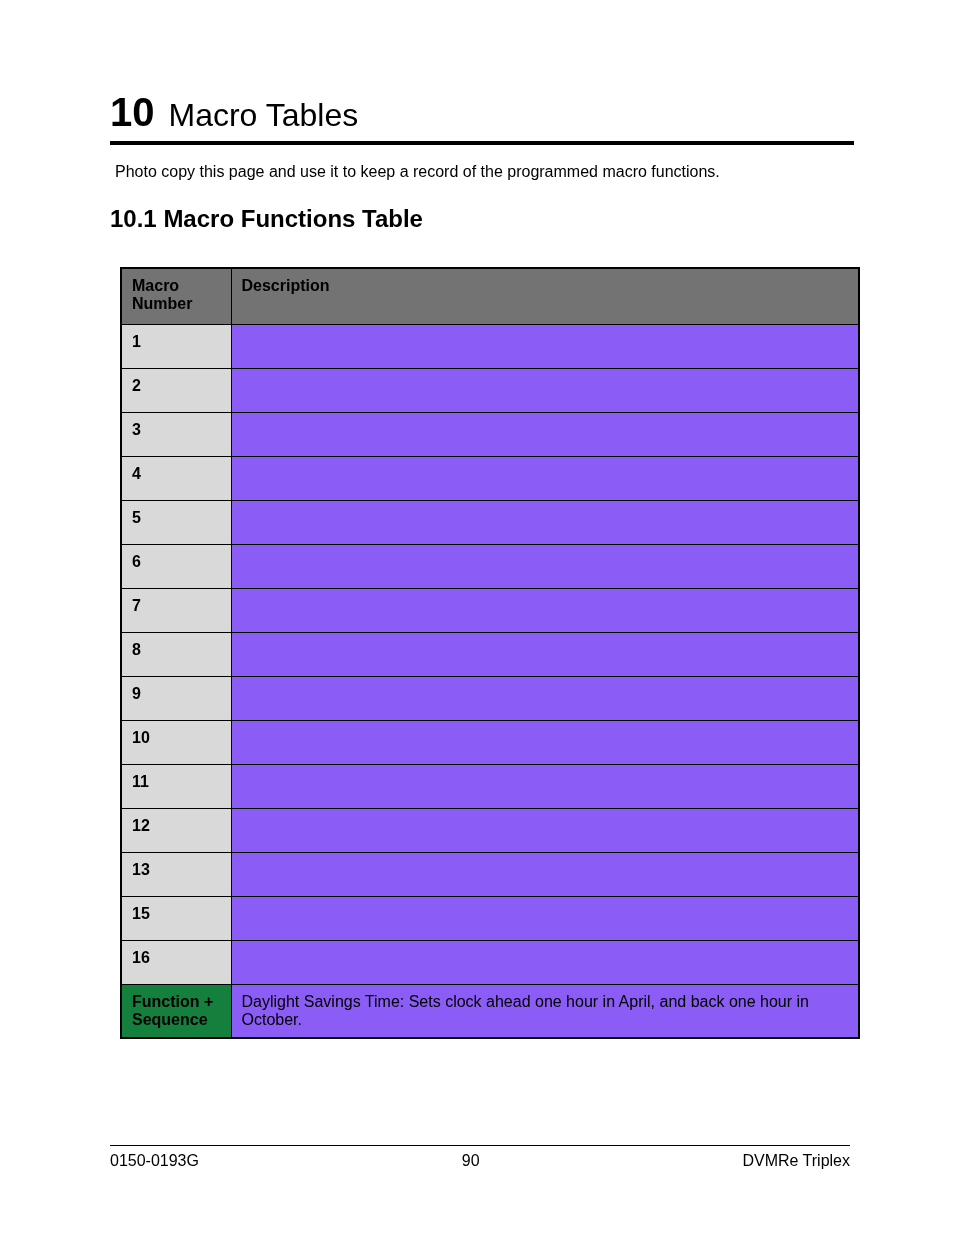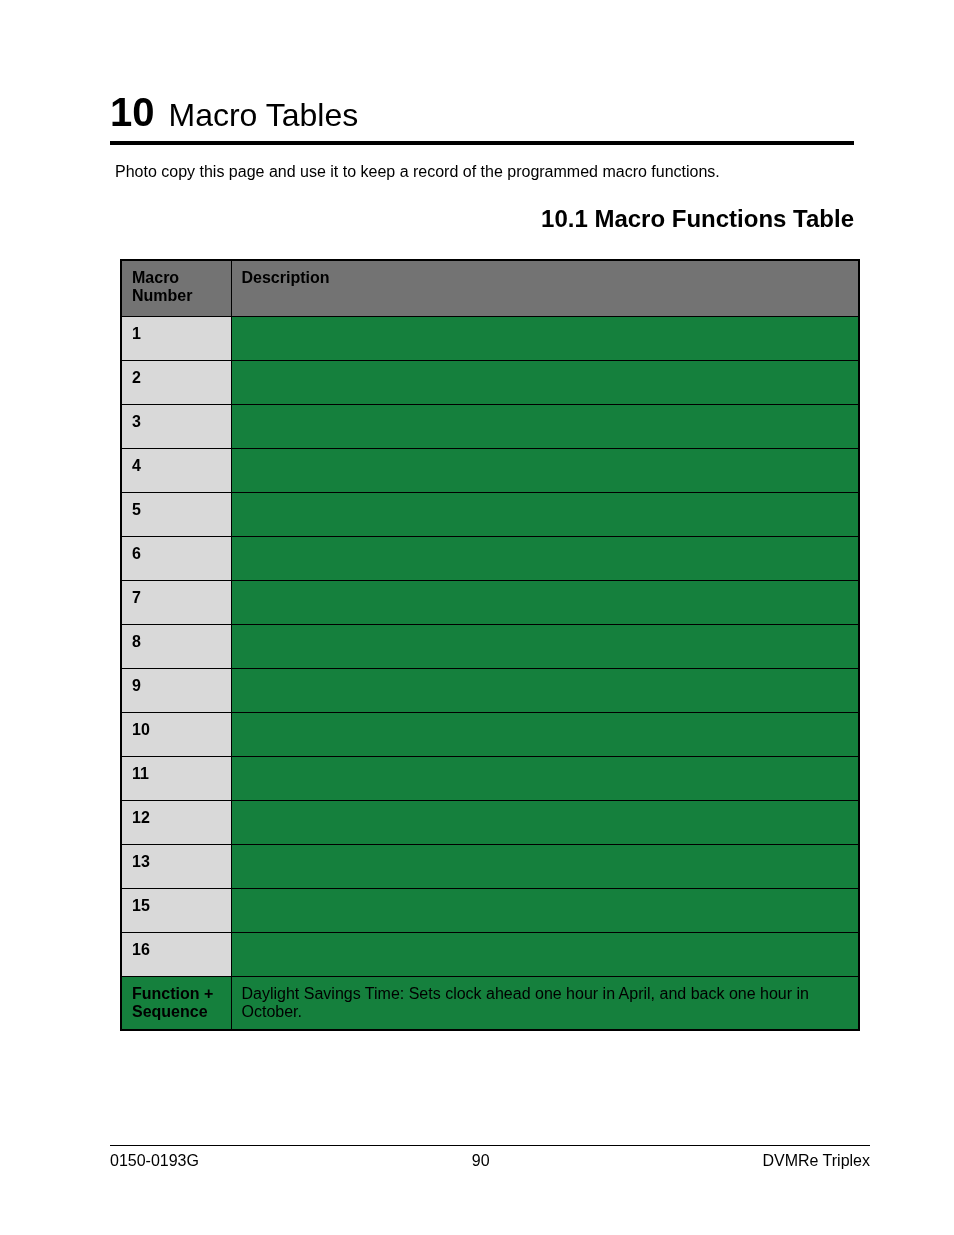--- a/index.html
+++ b/index.html
@@ -3,28 +3,28 @@
 <meta charset="utf-8">
 <style>
   * { box-sizing: border-box; margin: 0; padding: 0; }
   html, body { width: 954px; height: 1235px; background: #fff; font-family: Arial, Helvetica, sans-serif; color: #000; }
   .page { position: relative; width: 954px; height: 1235px; padding: 90px 100px 4px 110px; }
   .chapter-title { display: flex; align-items: baseline; gap: 14px; margin-bottom: 6px; }
   .chapter-number { font-size: 40px; font-weight: 700; }
   .chapter-text { font-size: 32px; font-weight: 400; }
   .rule-thick { border: 0; border-top: 4px solid #000; margin: 4px 0 18px 0; }
   .intro { font-size: 16px; margin: 0 0 24px 5px; }
-  .section-title { font-size: 24px; font-weight: 700; margin-bottom: 26px; text-align: right; }
+  .section-title { font-size: 24px; font-weight: 700; margin-bottom: 34px; }
   table.macro { border-collapse: collapse; width: 740px; margin-left: 10px; border: 2.5px solid #000; }
   table.macro th, table.macro td { border: 1px solid #000; padding: 8px 10px; vertical-align: top; font-size: 16px; }
   table.macro th { background: #737373; text-align: left; font-weight: 800; font-family: Arial, Helvetica, sans-serif; height: 56px; }
   table.macro td.num { background: #d9d9d9; width: 110px; font-weight: 800; height: 44px; }
-  table.macro td.desc { background: #15803d; }
+  table.macro td.desc { background: #8b5cf6; }
   table.macro td.footlabel { background: #15803d; width: 110px; font-weight: 800; }
-  .footer { position: absolute; left: 110px; right: 84px; bottom: 65px; }
+  .footer { position: absolute; left: 110px; right: 104px; bottom: 65px; }
   .rule-thin { border: 0; border-top: 1.5px solid #000; margin-bottom: 6px; }
   .footer-row { display: flex; justify-content: space-between; font-size: 16px; }
 </style>
 </head>
 <body>
 
 <div class="page">
 
   <div class="chapter-title">
     <span class="chapter-number">10</span>

